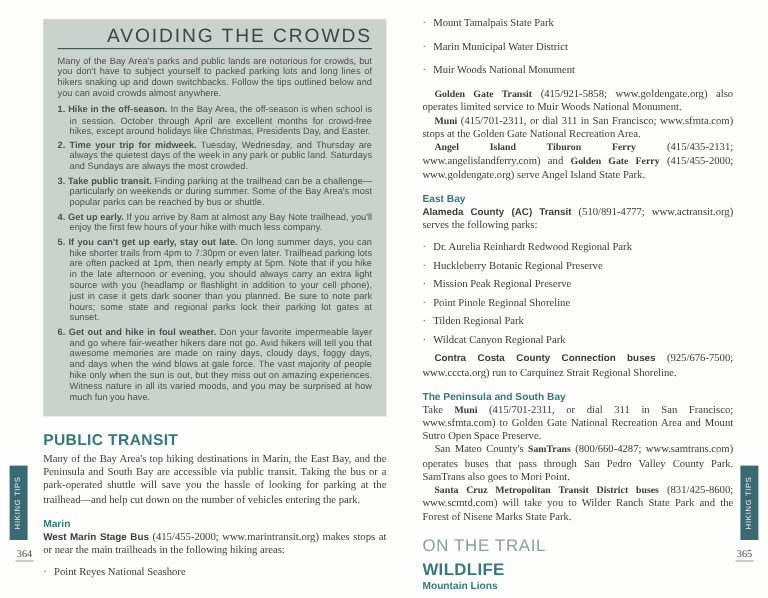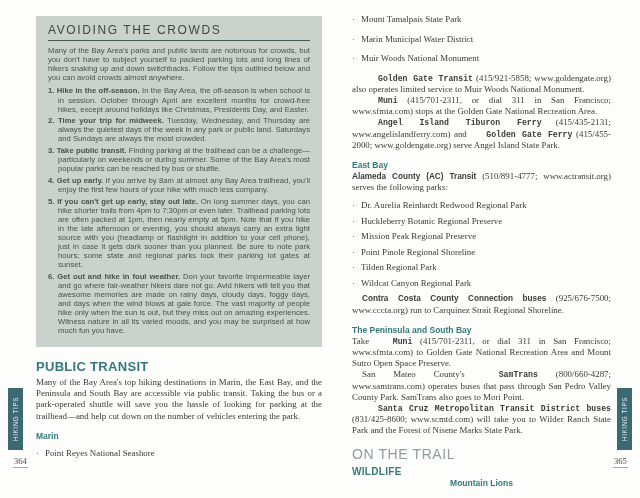--- a/index.html
+++ b/index.html
@@ -21,23 +21,23 @@
   
   .crowd-box{
     background:var(--box-bg);
     padding:8px 12px 9px 12px;
     font-family:"Liberation Sans",sans-serif;
     font-size:7.7px;line-height:9.1px;color:var(--box-text);
     text-align:justify;
   }
   .box-title{
     margin:0 0 5px 0;padding:2px 0 5px 0;
-    font-size:12px;font-weight:400;letter-spacing:1.6px;
+    font-size:16px;font-weight:400;letter-spacing:1.6px;
     color:#3f4645;border-bottom:1.5px solid var(--box-rule);
-    text-align:left;
+    text-align:right;
   }
   .box-intro{margin:0 0 4px 0;}
   ul.tips{list-style:none;margin:0;padding:0;}
   ul.tips li{padding-left:10px;text-indent:-10px;margin:0 0 2.5px 0;}
   .crowd-box b{font-weight:700;}
 
   
   .sec{
     font-family:"Liberation Sans",sans-serif;font-weight:700;
     font-size:13px;letter-spacing:.3px;color:var(--teal);
@@ -46,40 +46,40 @@
   .sub{
     font-family:"Liberation Sans",sans-serif;font-weight:700;
     font-size:8.5px;color:var(--teal);margin:9px 0 1px 0;
   }
   .bp{margin:0;font-size:8.9px;line-height:11.2px;text-align:justify;}
   .bp b, .bullets b{
     font-family:"Liberation Sans",sans-serif;font-weight:700;font-size:8.2px;
   }
   .pgroup p{margin:0;font-size:8.9px;line-height:11.2px;text-align:justify;text-indent:10px;}
   .pgroup.first-flush p:first-child{text-indent:0;}
-  .pgroup b{font-family:Liberation Mono, monospace;font-weight:700;font-size:8.2px;margin-left:16px;}
+  .pgroup b{font-family:Liberation Serif, serif;font-weight:700;font-size:8.2px;}
 
   ul.bullets{list-style:none;margin:7px 0 0 0;padding:0;font-size:8.9px;}
   ul.bullets li{padding-left:9px;text-indent:-9px;}
   ul.bullets.loose li{margin:0 0 9.5px 0;}
   ul.bullets.tight li{margin:0 0 5.5px 0;}
   .dot{display:inline-block;text-indent:0;width:9px;color:#555;}
 
   .trail-h{
     font-family:"Liberation Sans",sans-serif;font-weight:400;
     font-size:14px;letter-spacing:.6px;color:var(--trail-heading);
     margin:9px 0 4px 0;
   }
   .wild-h{
     font-family:"Liberation Sans",sans-serif;font-weight:700;
-    font-size:10px;letter-spacing:.3px;color:var(--teal);margin:0 0 1px 0;
+    font-size:14px;letter-spacing:.3px;color:var(--teal);margin:0 0 1px 0;
   }
   .ml-h{
     font-family:"Liberation Sans",sans-serif;font-weight:700;
-    font-size:8.5px;color:var(--teal);margin:0 0 14px 0;text-align:center;
+    font-size:8.5px;color:var(--teal);margin:0 0 14px 0;
   }
 
   
   .tab{
     position:absolute;width:15px;height:62px;background:var(--tab-bg);
     display:flex;align-items:center;justify-content:center;
   }
   .tab.left{left:8px;top:388px;}
   .tab.right{left:617px;top:388px;}
   .tab span{
@@ -99,30 +99,31 @@
 
 <div class="page left">
   <section class="crowd-box">
     <h2 class="box-title">AVOIDING THE CROWDS</h2>
     <p class="box-intro">Many of the Bay Area's parks and public lands are notorious for crowds, but you don't have to subject yourself to packed parking lots and long lines of hikers snaking up and down switchbacks. Follow the tips outlined below and you can avoid crowds almost anywhere.</p>
     <ul class="tips">
 
     <li><b>1. Hike in the off-season.</b><span> In the Bay Area, the off-season is when school is in session. October through April are excellent months for crowd-free hikes, except around holidays like Christmas, Presidents Day, and Easter.</span></li>
         <li><b>2. Time your trip for midweek.</b><span> Tuesday, Wednesday, and Thursday are always the quietest days of the week in any park or public land. Saturdays and Sundays are always the most crowded.</span></li>
         <li><b>3. Take public transit.</b><span> Finding parking at the trailhead can be a challenge—particularly on weekends or during summer. Some of the Bay Area's most popular parks can be reached by bus or shuttle.</span></li>
-        <li><b>4. Get up early.</b><span> If you arrive by 8am at almost any Bay Area trailhead, you'll enjoy the first few hours of your hike with much less company.</span></li>
+        <li><b>4. Get up early.</b><span> If you arrive by 8am at almost any Bay Note trailhead, you'll enjoy the first few hours of your hike with much less company.</span></li>
         <li><b>5. If you can't get up early, stay out late.</b><span> On long summer days, you can hike shorter trails from 4pm to 7:30pm or even later. Trailhead parking lots are often packed at 1pm, then nearly empty at 5pm. Note that if you hike in the late afternoon or evening, you should always carry an extra light source with you (headlamp or flashlight in addition to your cell phone), just in case it gets dark sooner than you planned. Be sure to note park hours; some state and regional parks lock their parking lot gates at sunset.</span></li>
         <li><b>6. Get out and hike in foul weather.</b><span> Don your favorite impermeable layer and go where fair-weather hikers dare not go. Avid hikers will tell you that awesome memories are made on rainy days, cloudy days, foggy days, and days when the wind blows at gale force. The vast majority of people hike only when the sun is out, but they miss out on amazing experiences. Witness nature in all its varied moods, and you may be surprised at how much fun you have.</span></li>
       </ul>
   </section>
 
   <h3 class="sec">PUBLIC TRANSIT</h3>
   <p class="bp">Many of the Bay Area's top hiking destinations in Marin, the East Bay, and the Peninsula and South Bay are accessible via public transit. Taking the bus or a park-operated shuttle will save you the hassle of looking for parking at the trailhead—and help cut down on the number of vehicles entering the park.</p>
 
   <h4 class="sub">Marin</h4>
+  <p class="bp"><b>West Marin Stage Bus</b><span> (415/455-2000; www.marintransit.org) makes stops at or near the main trailheads in the following hiking areas:</span></p>
   <ul class="bullets loose">
 
   <li><span class="dot">·</span><span>Point Reyes National Seashore</span></li>
     </ul>
 </div>
 
 <div class="page right">
   <ul class="bullets loose" style="margin-top:4px">
 
   <li><span class="dot">·</span><span>Mount Tamalpais State Park</span></li>

